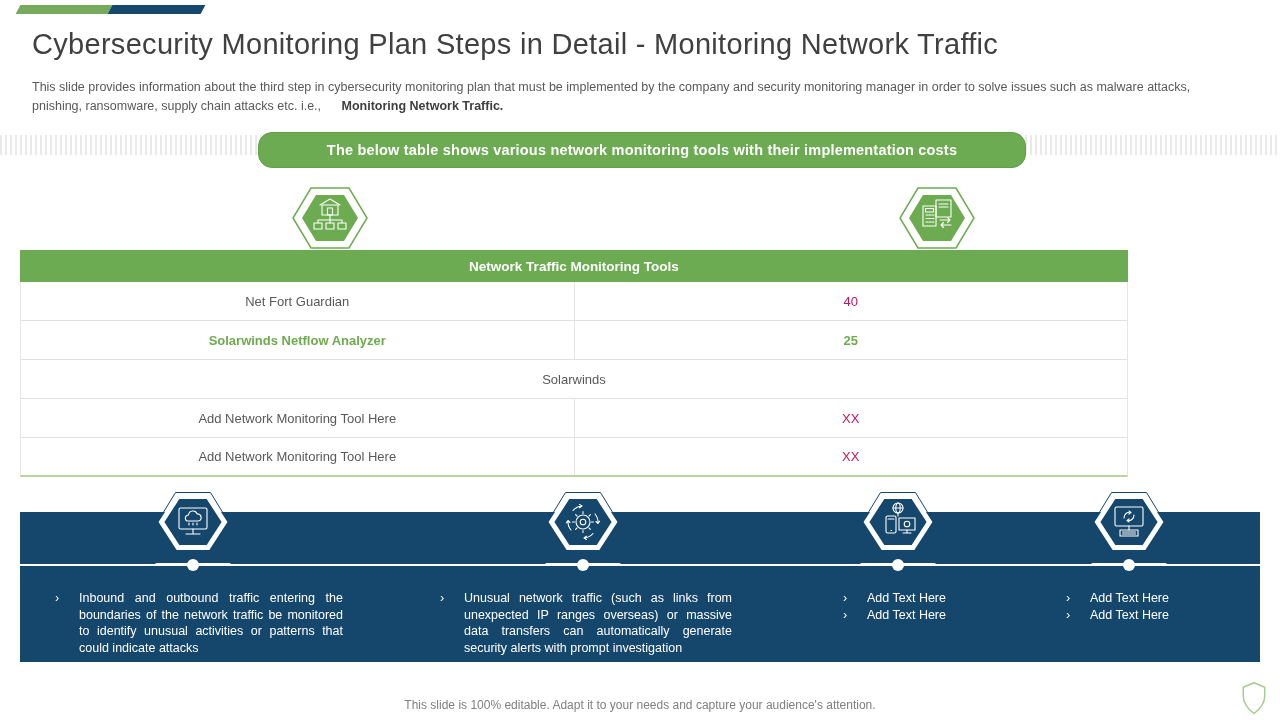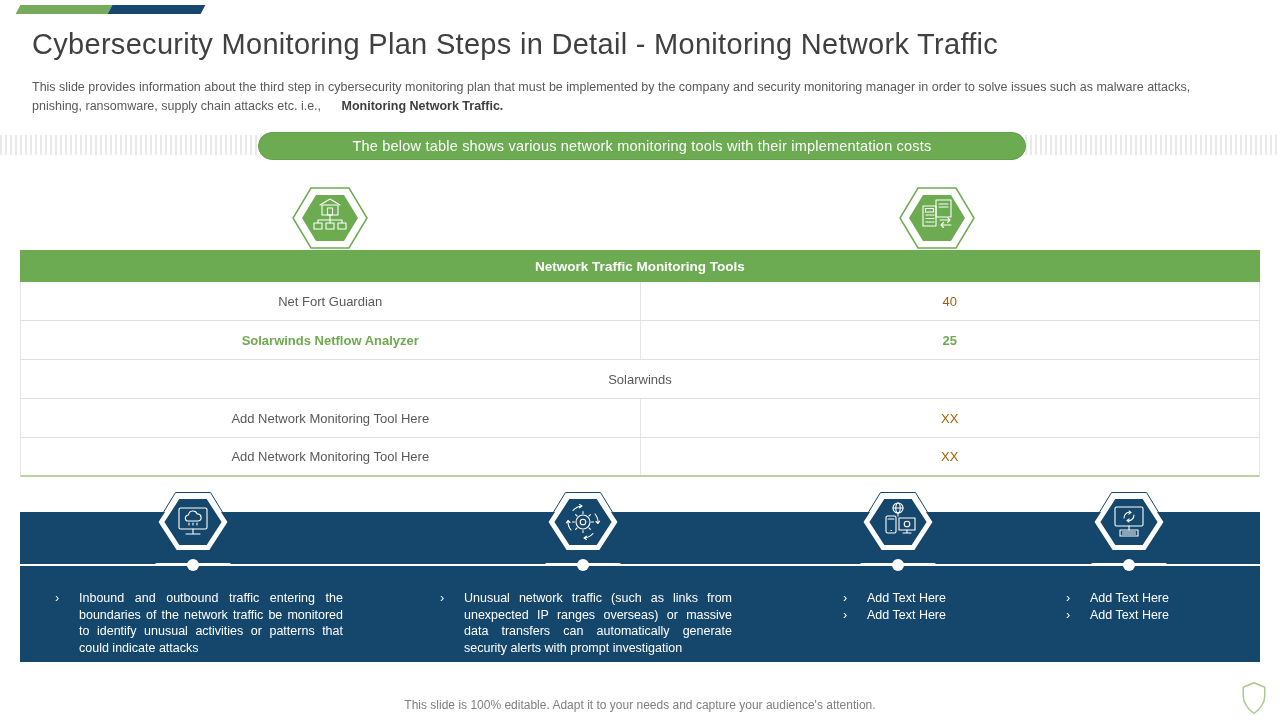--- a/index.html
+++ b/index.html
@@ -22,48 +22,48 @@
     font-size:12.5px; line-height:1.55; color:#595959;
   }
   .subtitle b { color:#3f3f3f;margin-left:17px; }
 
   
   .ribbon {
     position:absolute; left:0; top:135px; width:1280px; height:20px;
     background:repeating-linear-gradient(90deg,#e9e9e9 0 2px, transparent 2px 5px);
   }
   .banner {
-    position:absolute; left:258px; top:132px; width:768px; height:28px;
+    position:absolute; left:258px; top:132px; width:768px; height:36px;
     background:#6cab51; border:1px solid #61a046; border-radius:14px;
-    color:#ffffff; font-weight:normal; font-size:14.5px;
+    color:#ffffff; font-weight:bold; font-size:14.5px;
     display:flex; align-items:center; justify-content:center; letter-spacing:0.2px;
   }
 
   .hex-green { position:absolute; top:187px; }
   .hex-green.left  { left:292px; }
   .hex-green.right { left:899px; }
 
   
-  .table { position:absolute; left:20px; top:250px; width:1240px; background:#fff; }
+  .table { position:absolute; left:20px; top:250px; width:1108px; background:#fff; }
   .thead { display:flex; height:32px; background:#6dab53; }
   .th {
     flex:1; display:flex; align-items:center; justify-content:center;
     color:#ffffff; font-weight:bold; font-size:13.5px;
   }
   .th + .th { border-left:2px solid #ffffff; }
   .tr {
     display:flex; height:39px; background:#ffffff;
     border-bottom:1px solid #e0e0e0; border-left:1px solid #e6e6e6; border-right:1px solid #e6e6e6;
   }
   .tr:last-child { border-bottom:2px solid #b9d49c; }
   .td {
     flex:1; display:flex; align-items:center; justify-content:center;
     font-size:13px; color:#595959;
   }
-  .td + .td { border-left:1px solid #e6e6e6; color:#a16207; }
+  .td + .td { border-left:1px solid #e6e6e6; color:#be185d; }
   .tr.highlight .td { color:#6faa4f; font-weight:bold; }
 
   
   .band { position:absolute; left:20px; top:512px; width:1240px; height:150px; background:#15466b; }
   .band-line { position:absolute; left:20px; top:564px; width:1240px; height:2px; background:#ffffff; }
   .band-dash { position:absolute; top:563px; height:3px; width:76px; background:#ffffff; border-radius:2px; }
   .band-dot  { position:absolute; top:559px; width:12px; height:12px; border-radius:50%; background:#ffffff; }
   .hex-navy { position:absolute; top:492px; }
 
   .bullets { position:absolute; top:590px; color:#ffffff; font-size:12.5px; line-height:16.5px; }

